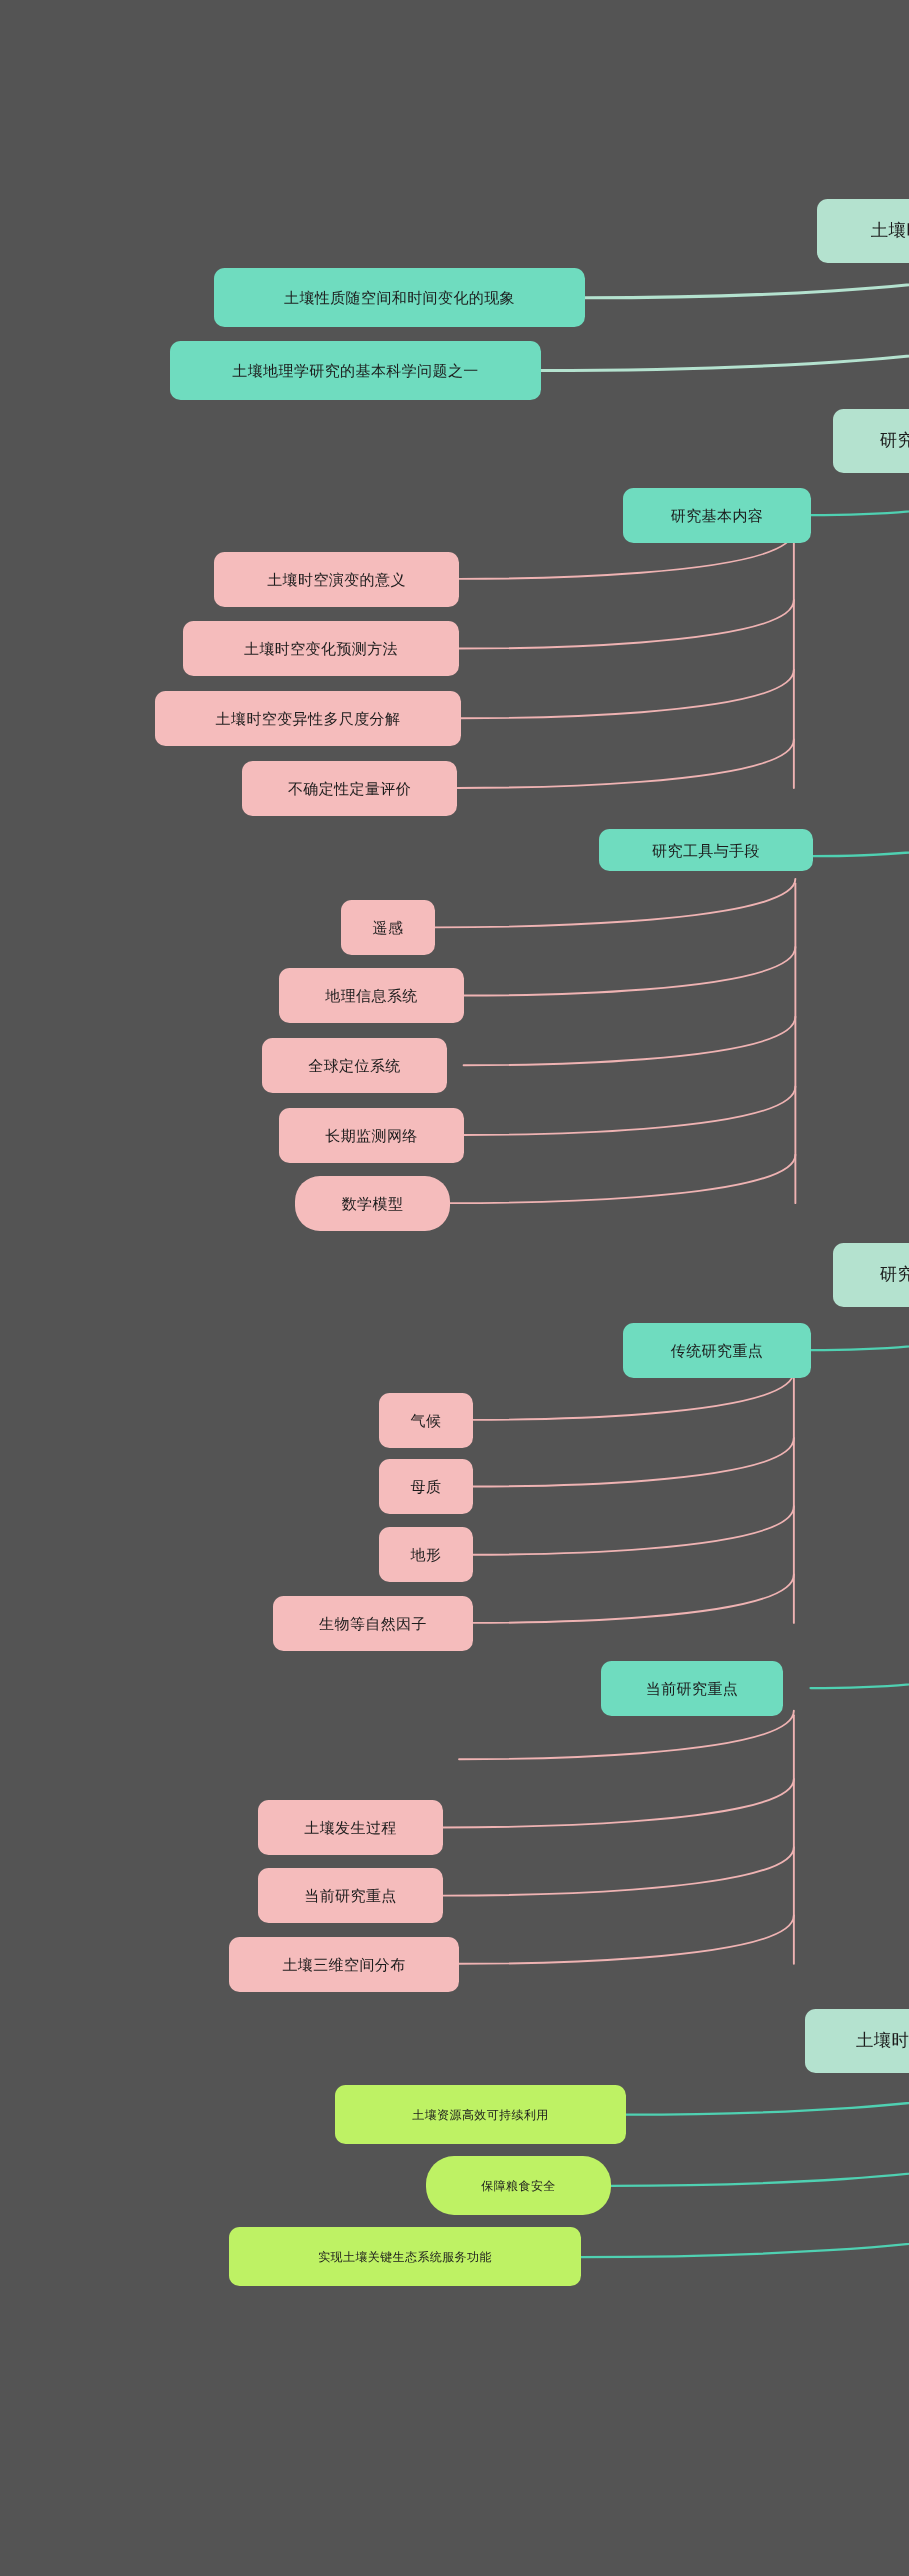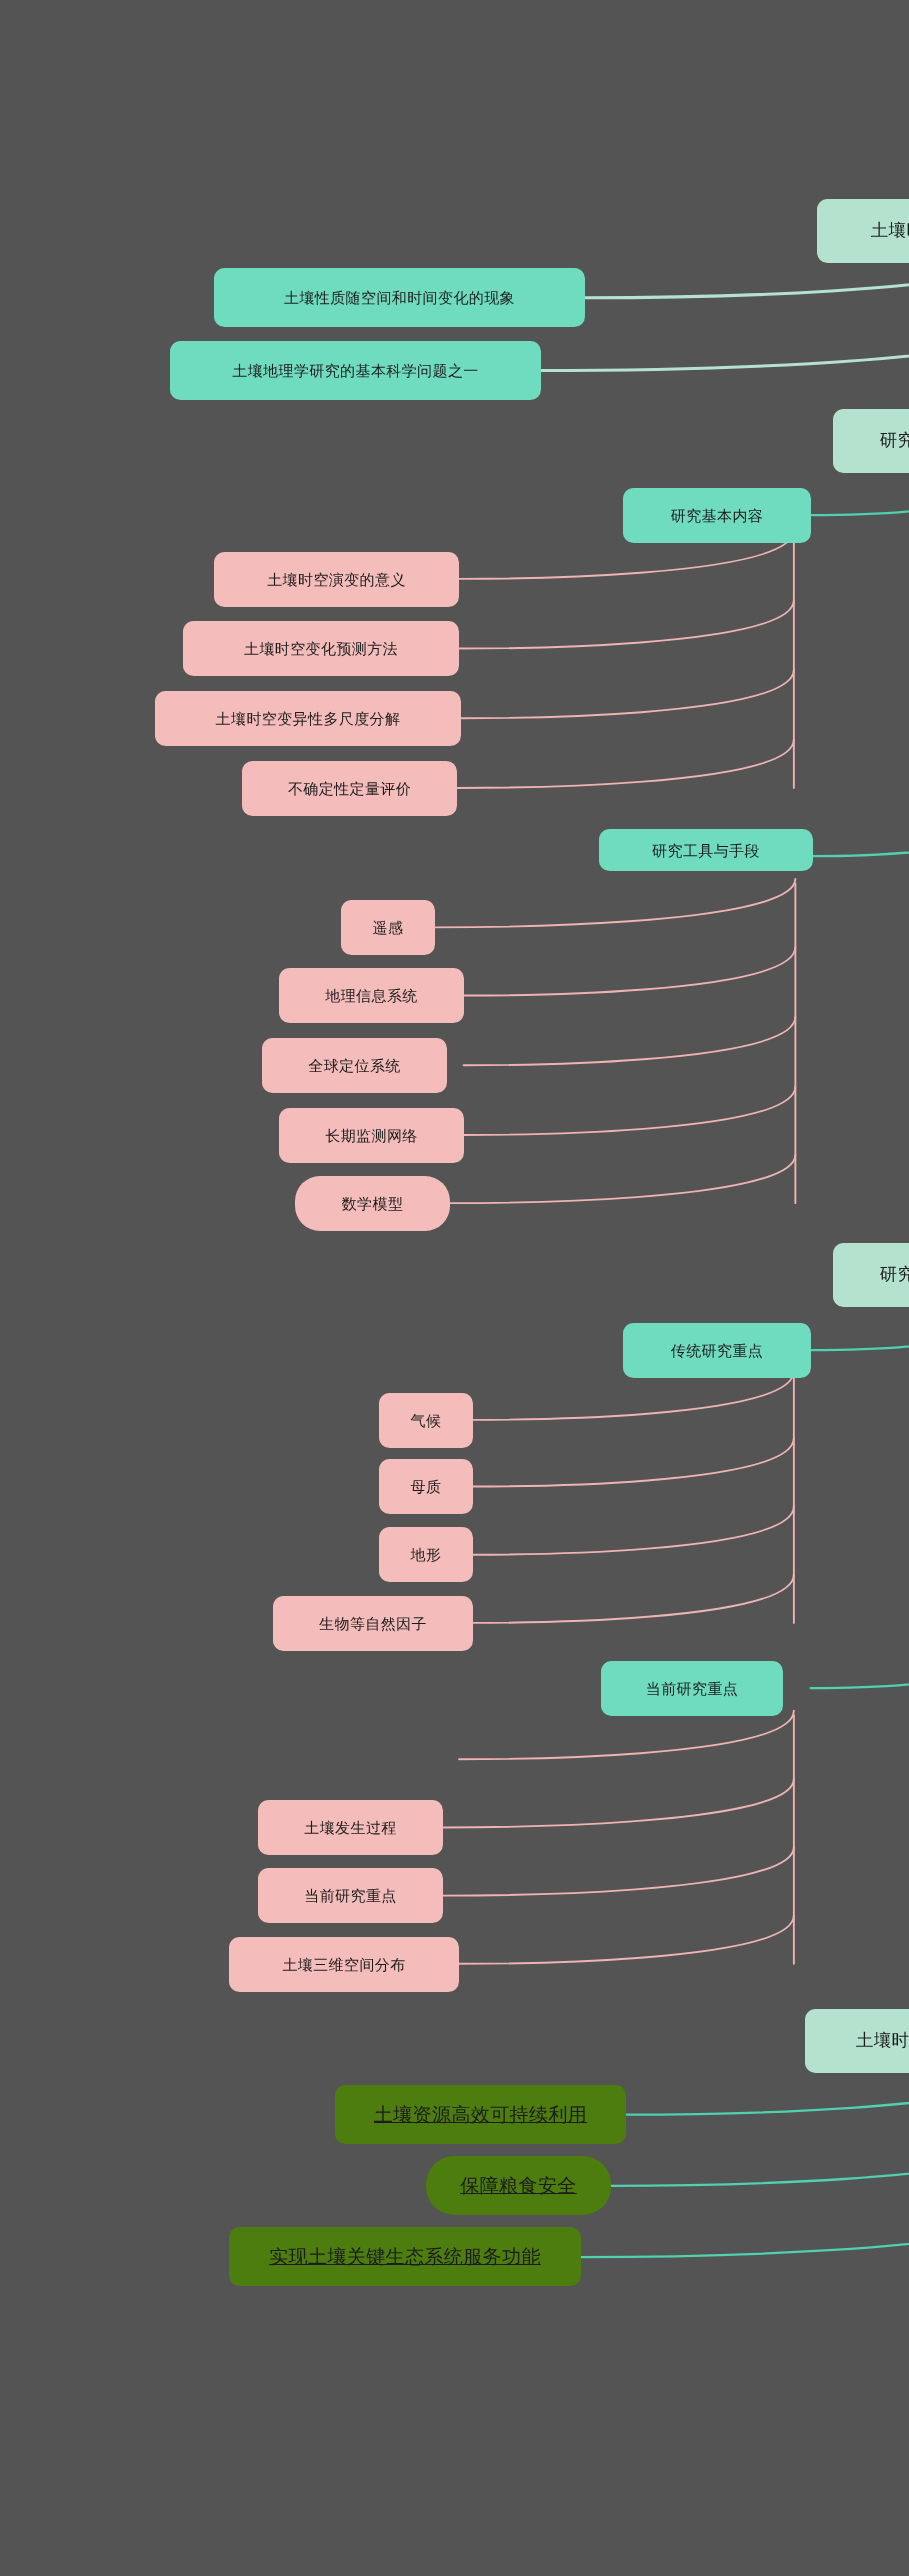--- a/index.html
+++ b/index.html
@@ -36,23 +36,22 @@
   }
   .node.lvl1 {
     background: #b4e2cf;
     font-size: 17.4px;
   }
   .node.lvl2 {
     background: #6fdcbf;
     font-size: 15px;
   }
   .node.leaf-green {
-    background: #4d7c0f;
-    font-size: 19px;
-    text-decoration: underline;
+    background: #bef264;
+    font-size: 12px;
   }
   .node.leaf-pink {
     background: #f5bcbc;
     font-size: 15px;
   }
 </style>
 </head>
 <body>
 
 <div id="canvas">

